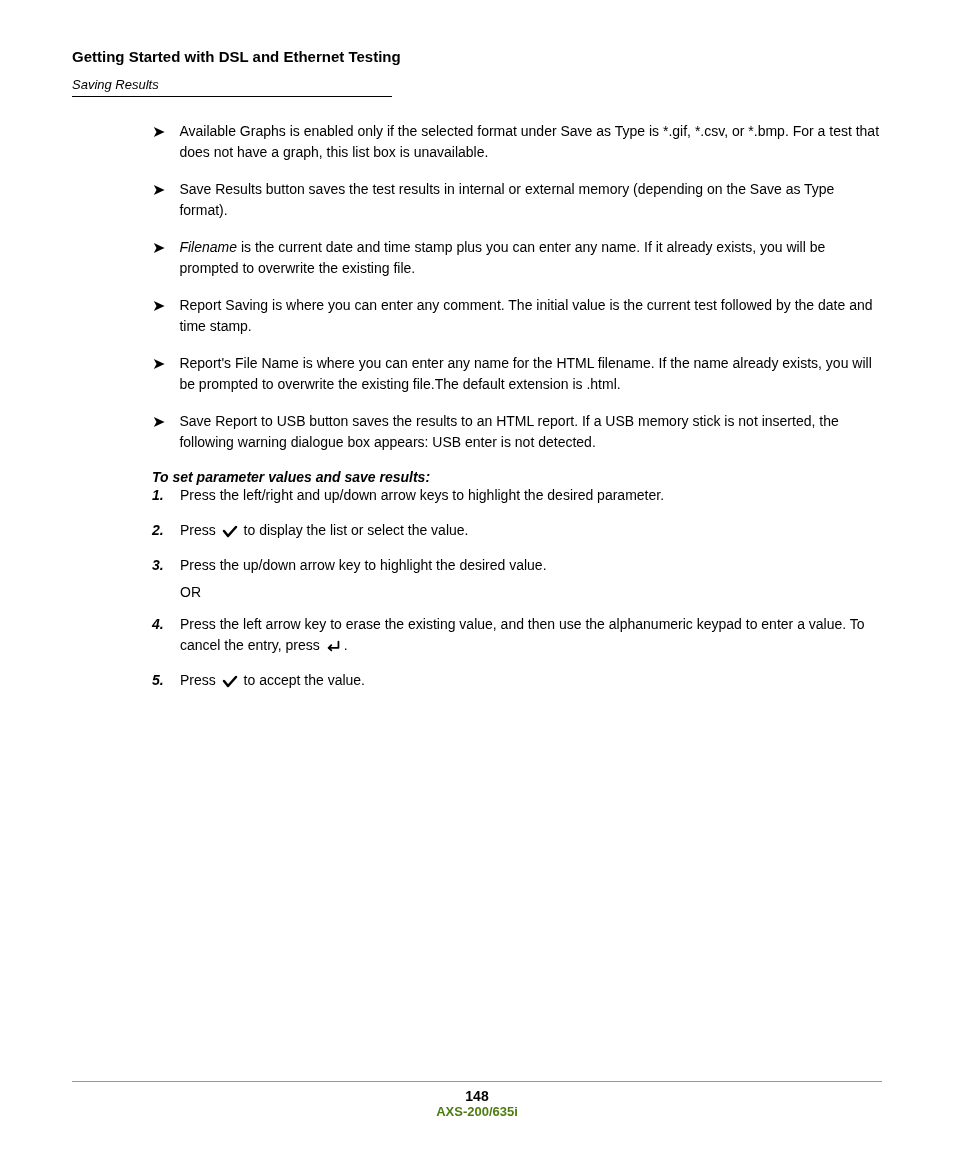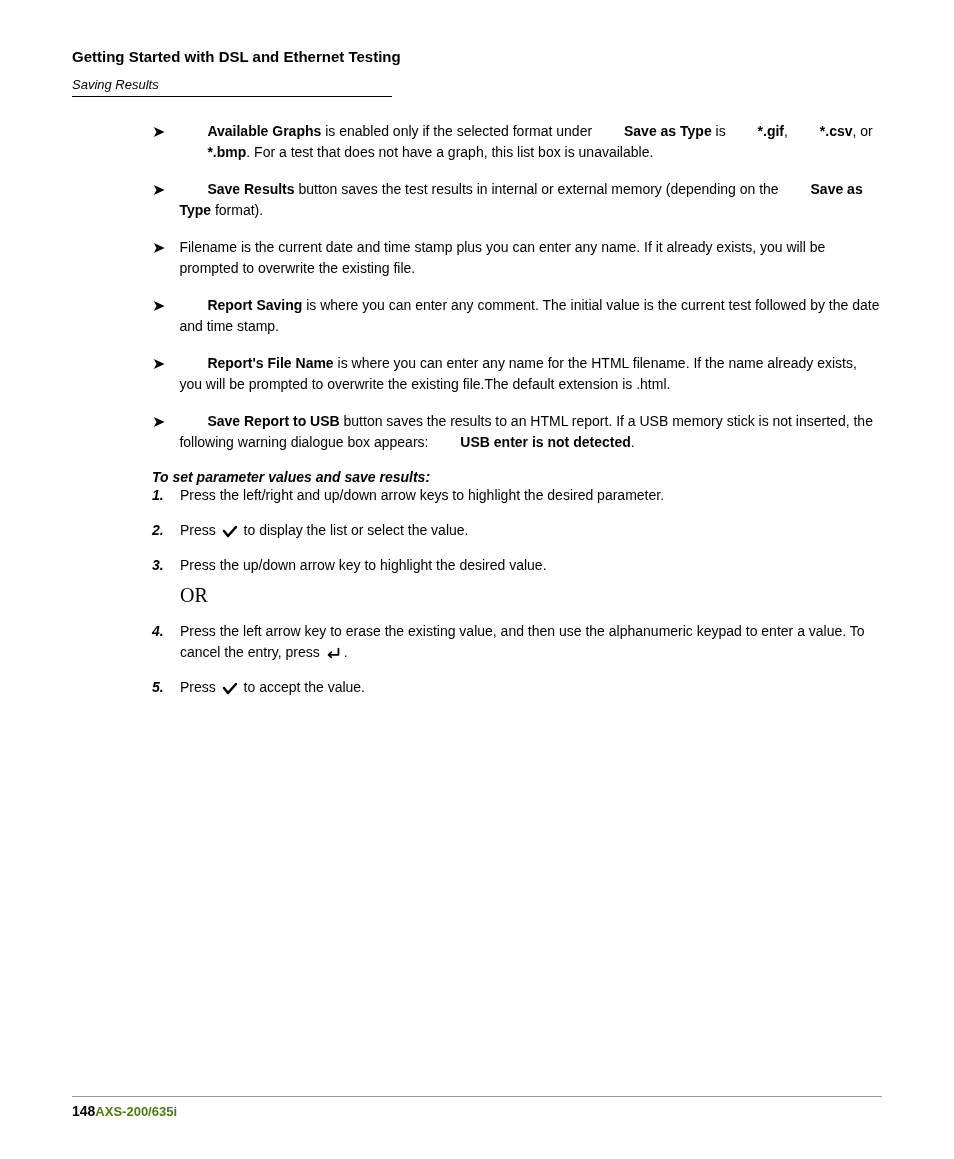--- a/index.html
+++ b/index.html
@@ -77,25 +77,25 @@
     }
 
     .bullet-text {
       font-family: Arial, Helvetica, sans-serif;
       font-size: 14px;
       line-height: 1.5;
       flex: 1;
     }
 
     .bold {
-      font-weight: bold;
-      margin-left: 28px;
+      font-weight: normal;
     }
 
     .italic {
+      font-style: italic;
     }
 
     .indent-para {
       font-family: Arial, Helvetica, sans-serif;
       font-size: 14px;
       line-height: 1.5;
       margin-left: 30px;
       margin-bottom: 16px;
       margin-top: -8px;
     }
@@ -126,22 +126,22 @@
       font-style: italic;
       min-width: 28px;
       flex-shrink: 0;
     }
 
     .num-text {
       flex: 1;
     }
 
     .or-text {
-      font-family: Liberation Serif, serif;
-      font-size: 20px;
+      font-family: Liberation Sans, sans-serif;
+      font-size: 14px;
       margin-left: 28px;
       margin-bottom: 14px;
       margin-top: -6px;
     }
 
     .checkmark-icon {
       display: inline-block;
       width: 16px;
       height: 16px;
       position: relative;
@@ -166,24 +166,25 @@
       width: 16px;
       height: 16px;
     }
 
     .footer {
       position: absolute;
       bottom: 40px;
       left: 72px;
       right: 72px;
       display: flex;
-      justify-content: flex-start;
+      justify-content: center;
       align-items: center;
       border-top: 1px solid #999;
       padding-top: 6px;
+      flex-direction: column;
     }
 
     .footer-page {
       font-family: Arial, Helvetica, sans-serif;
       font-size: 14px;
       font-weight: bold;
     }
 
     .footer-model {
       font-family: Arial, Helvetica, sans-serif;

